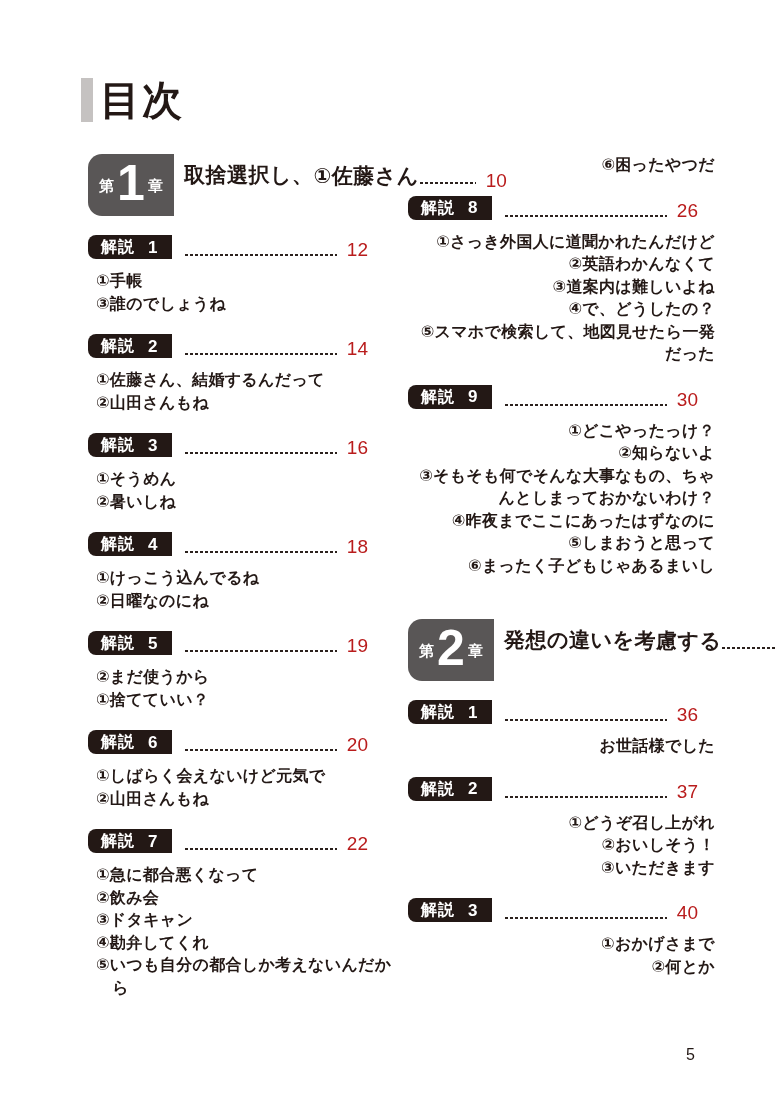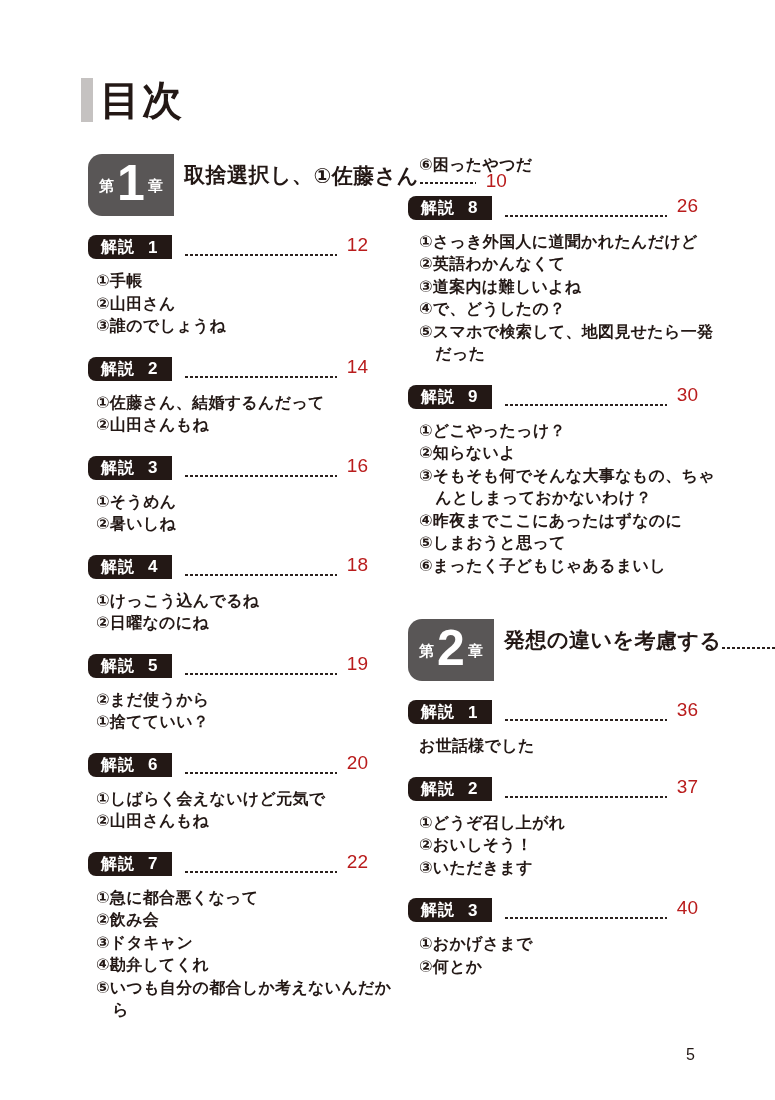--- a/index.html
+++ b/index.html
@@ -36,21 +36,21 @@
   .ch-l2{display:flex;align-items:flex-end;height:28px;}
   .ch-t2{font-size:21px;font-weight:800;line-height:24px;letter-spacing:0.5px;white-space:nowrap;margin-bottom:2px;}
   .ch-l2 .sp{flex:1;}
   .ch-leader{flex:0 0 57px;}
   .col-left .chapter .ch-right{max-width:184px;}
   .col-right .chapter .ch-right{max-width:194px;}
 
   
   .section{margin-top:19px;}
   .section.no-head{margin-top:0;}
-  .head{display:flex;align-items:flex-start;}
+  .head{display:flex;align-items:center;}
   .col-left .head{width:280px;}
   .col-right .head{width:290px;}
   .sec-box{
     flex:0 0 84px;height:24px;background:#231815;border-radius:8px 0 0 8px;
     display:flex;align-items:center;padding-left:13px;gap:13px;box-sizing:border-box;
     color:#ffffff;margin-bottom:5px;
   }
   .sec-label{font-size:16px;font-weight:700;letter-spacing:1px;line-height:1;}
   .sec-num{font-size:17px;font-weight:700;line-height:1;}
 
@@ -65,21 +65,21 @@
   .pagenum{font-size:19px;font-weight:500;line-height:1;margin-left:7px;min-width:24px;text-align:right;color:#b91c1c;}
 
   
   .items{margin-top:6px;}
   .section.no-head .items{margin-top:0;}
   .item{
     font-size:16px;font-weight:600;line-height:22.5px;letter-spacing:0.3px;
     padding-left:24.3px;text-indent:-16.3px;color:#231815;
   }
   .col-left .item{padding-left:24.3px;}
-  .col-right .item{padding-left:27.3px;}
+  .col-right .item{padding-left:27.3px;text-align:right;}
 
   
   .folio{position:absolute;top:1046px;right:80px;font-size:16px;font-weight:500;color:#231815;}
 </style>
 </head>
 <body>
 
 <div class="page">
 
   <header class="title-row">
@@ -109,21 +109,20 @@
           <div class="head">
             <div class="sec-box">
               <span class="sec-label">解説</span>
               <span class="sec-num">1</span>
             </div>
             <span class="leader"></span>
             <span class="pagenum">12</span>
           </div>
           <div class="items">
             <div class="item">①手帳</div>
-            <div class="item">②山田さん</div>
             <div class="item">③誰のでしょうね</div>
           </div>
         </div>
         <div class="section">
           <div class="head">
             <div class="sec-box">
               <span class="sec-label">解説</span>
               <span class="sec-num">2</span>
             </div>
             <span class="leader"></span>

